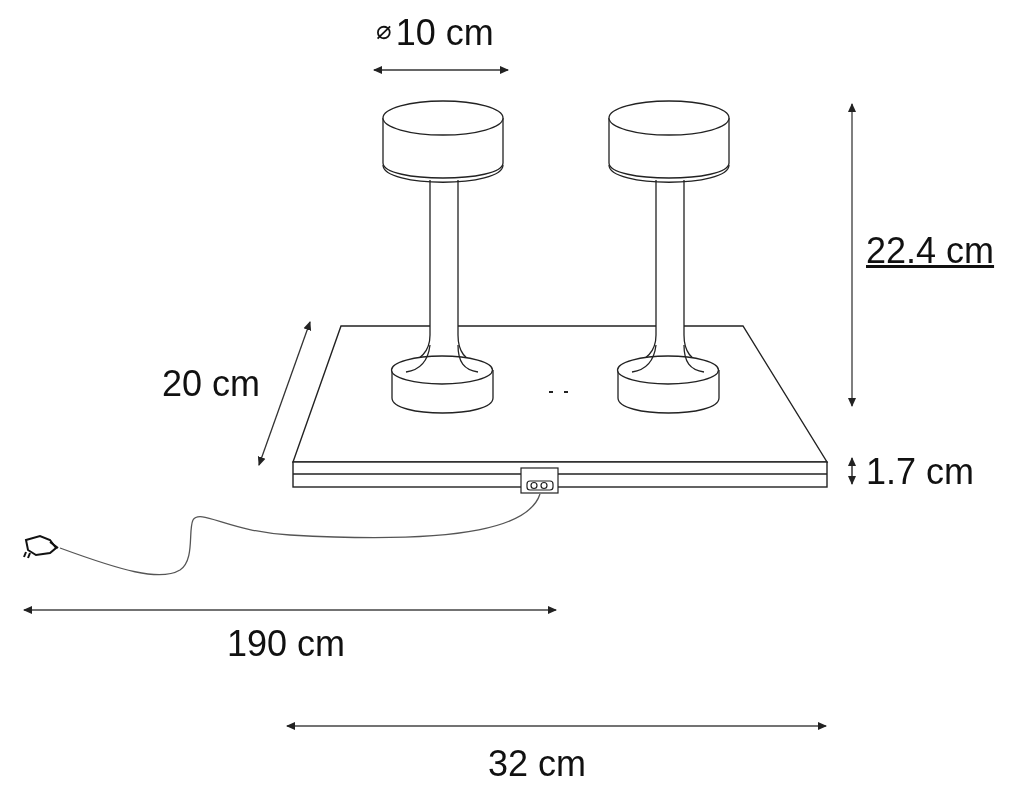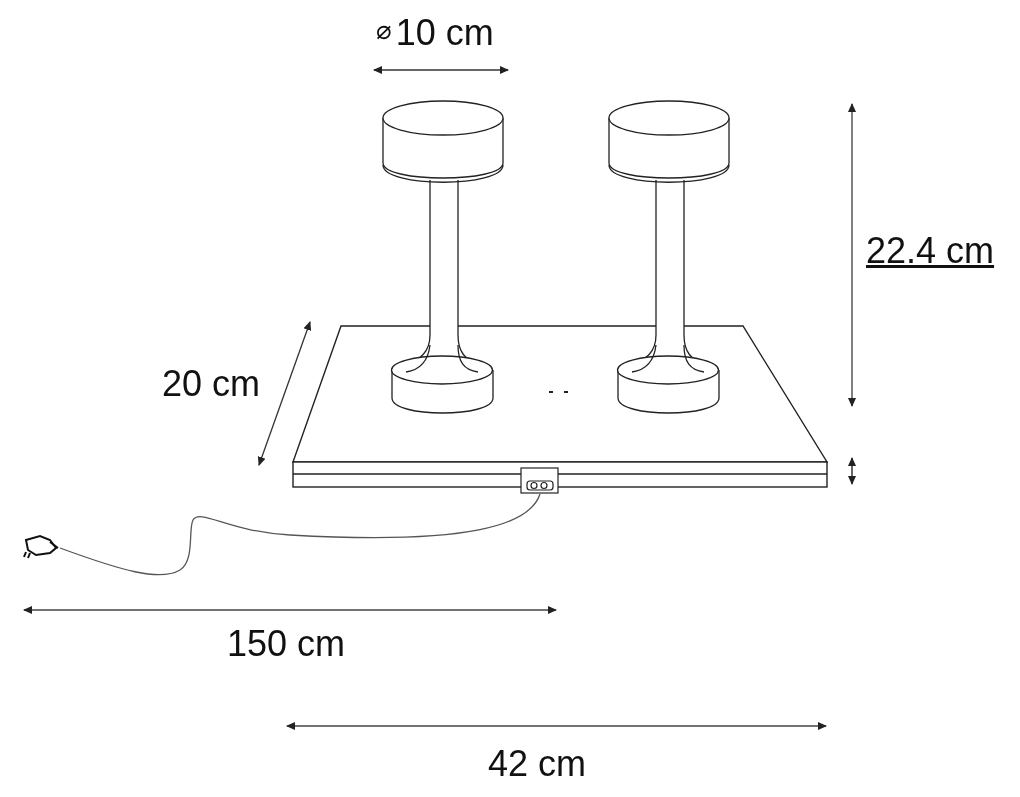--- a/index.html
+++ b/index.html
@@ -108,18 +108,21 @@
   </svg>
 
   <div class="label" style="left:376px; top:15px;">
     <span class="diam">⌀</span><span>10 cm</span>
   </div>
 
   <div class="label" style="left:866px; top:233px;text-decoration:underline;">22.4 cm</div>
 
   <div class="label" style="left:162px; top:366px;">20 cm</div>
 
+  <div class="label" style="left:866px; top:454px;">
+    <span>1.7 cm</span>
+  </div>
 
-  <div class="label" style="left:227px; top:626px;">150 cm</div>
+  <div class="label" style="left:227px; top:626px;">190 cm</div>
 
-  <div class="label" style="left:488px; top:746px;">42 cm</div>
+  <div class="label" style="left:488px; top:746px;">32 cm</div>
 
 </div>
 
 </body></html>

